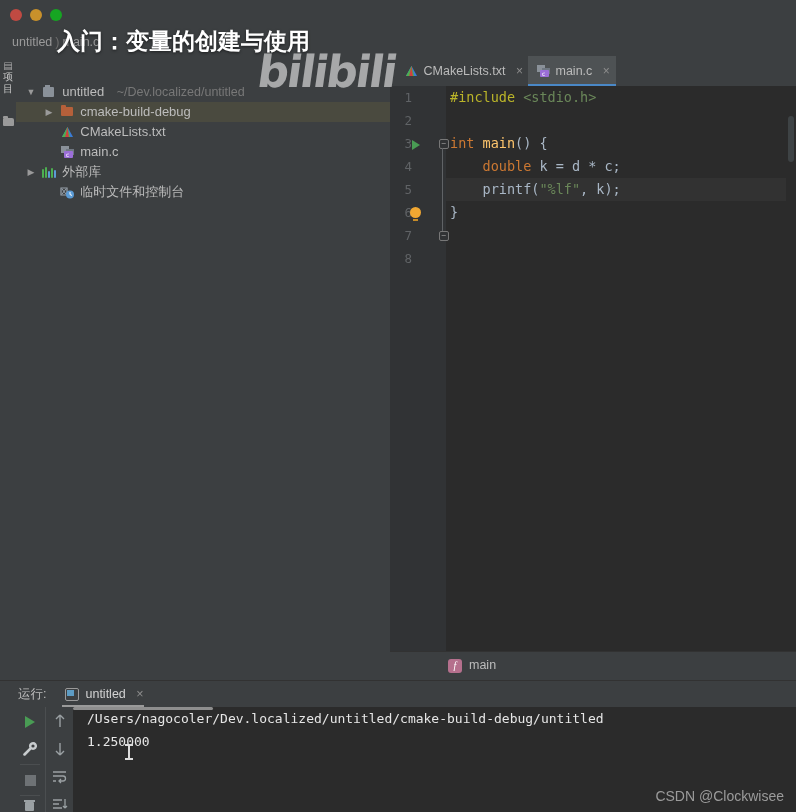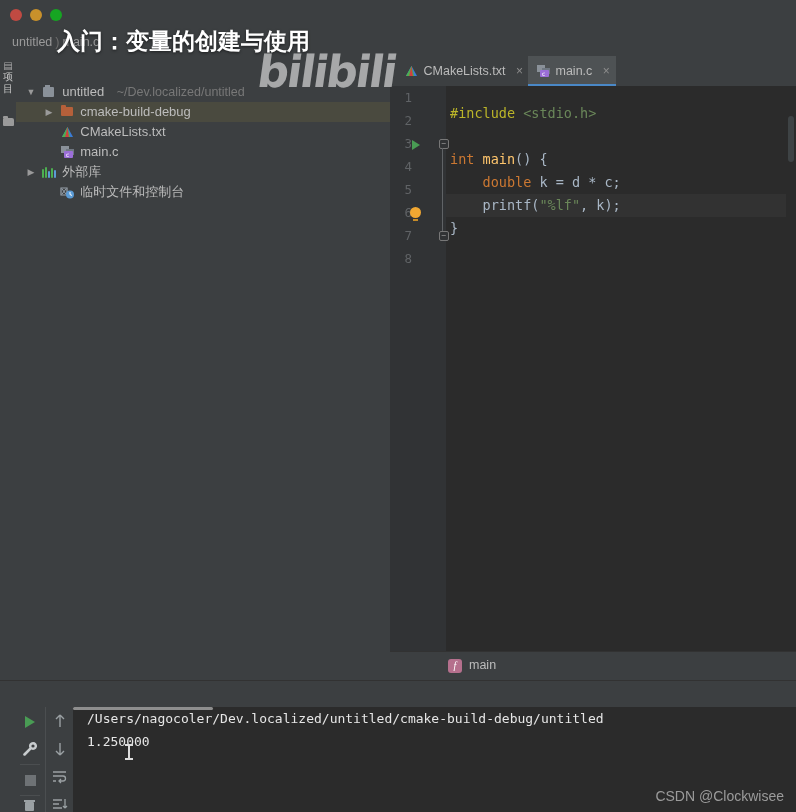--- a/index.html
+++ b/index.html
@@ -62,21 +62,21 @@
   .tab.active .uline{position:absolute;left:0;bottom:0;width:100%;height:2px;background:#4a88c7;}
   .tab .tic{display:inline-block;width:16px;height:30px;vertical-align:top;position:relative;}
   .tab .tx{display:inline-block;vertical-align:top;}
   .tab .cl{display:inline-block;vertical-align:top;margin-left:7px;color:#8d8d8d;font-size:12px;}
 
   .code{position:absolute;left:0;top:30px;width:406px;height:566px;background:#2b2b2b;overflow:hidden;
         font-family:"DejaVu Sans Mono","Liberation Mono",monospace;font-size:13.5px;}
   .gutter{position:absolute;left:0;top:0;width:56px;height:566px;background:#313335;}
   .ln{position:absolute;right:34px;font-size:12.5px;color:#606366;line-height:23px;
       font-family:"DejaVu Sans Mono",monospace;}
-  .codelines{position:absolute;left:56px;top:16px;right:0;height:504px;}
+  .codelines{position:absolute;left:56px;top:0;right:0;height:504px;}
   .cl-row{position:relative;height:23px;line-height:23px;white-space:pre;padding-left:4px;color:#a9b7c6;}
   .cl-row.hl{background:#323232;}
   .kw{color:#cc7832;}
   .num{color:#6897bb;}
   .str{color:#6a8759;}
   .macro{color:#bbb529;}
   .inc{color:#6a8759;}
   .fn{color:#ffc66d;}
   .pl{color:#a9b7c6;}
 
@@ -292,20 +292,29 @@
         </div>
     </div>
 
     <div class="ed-crumb">
       <span class="fic">f</span>
       <span class="fname">main</span>
     </div>
   </div>
 
   <div class="runpanel">
+    <div class="run-header">
+      <span class="run-label">运行:</span>
+      <span class="run-tab">
+        <span class="ric"><i></i></span>
+        <span>untitled</span>
+        <span class="cl">×</span>
+        <span class="ubar"></span>
+      </span>
+    </div>
 
     <div class="runtools">
       <div class="col a">
         <div class="rbtn">
           <span style="position:absolute;left:9px;top:9px;width:0;height:0;border-left:10px solid #499c54;border-top:6px solid transparent;border-bottom:6px solid transparent;"></span>
         </div>
         <div class="rbtn">
           <svg width="16" height="16" viewBox="0 0 16 16" style="position:absolute;left:6px;top:6px;">
             <path d="M11 1a4 4 0 0 0-3.6 5.7L1.6 12.5a1.3 1.3 0 0 0 1.9 1.9l5.8-5.8A4 4 0 1 0 11 1z" fill="#c8ccce"></path>
             <circle cx="11" cy="5" r="1.6" fill="#3c3f41"></circle>

